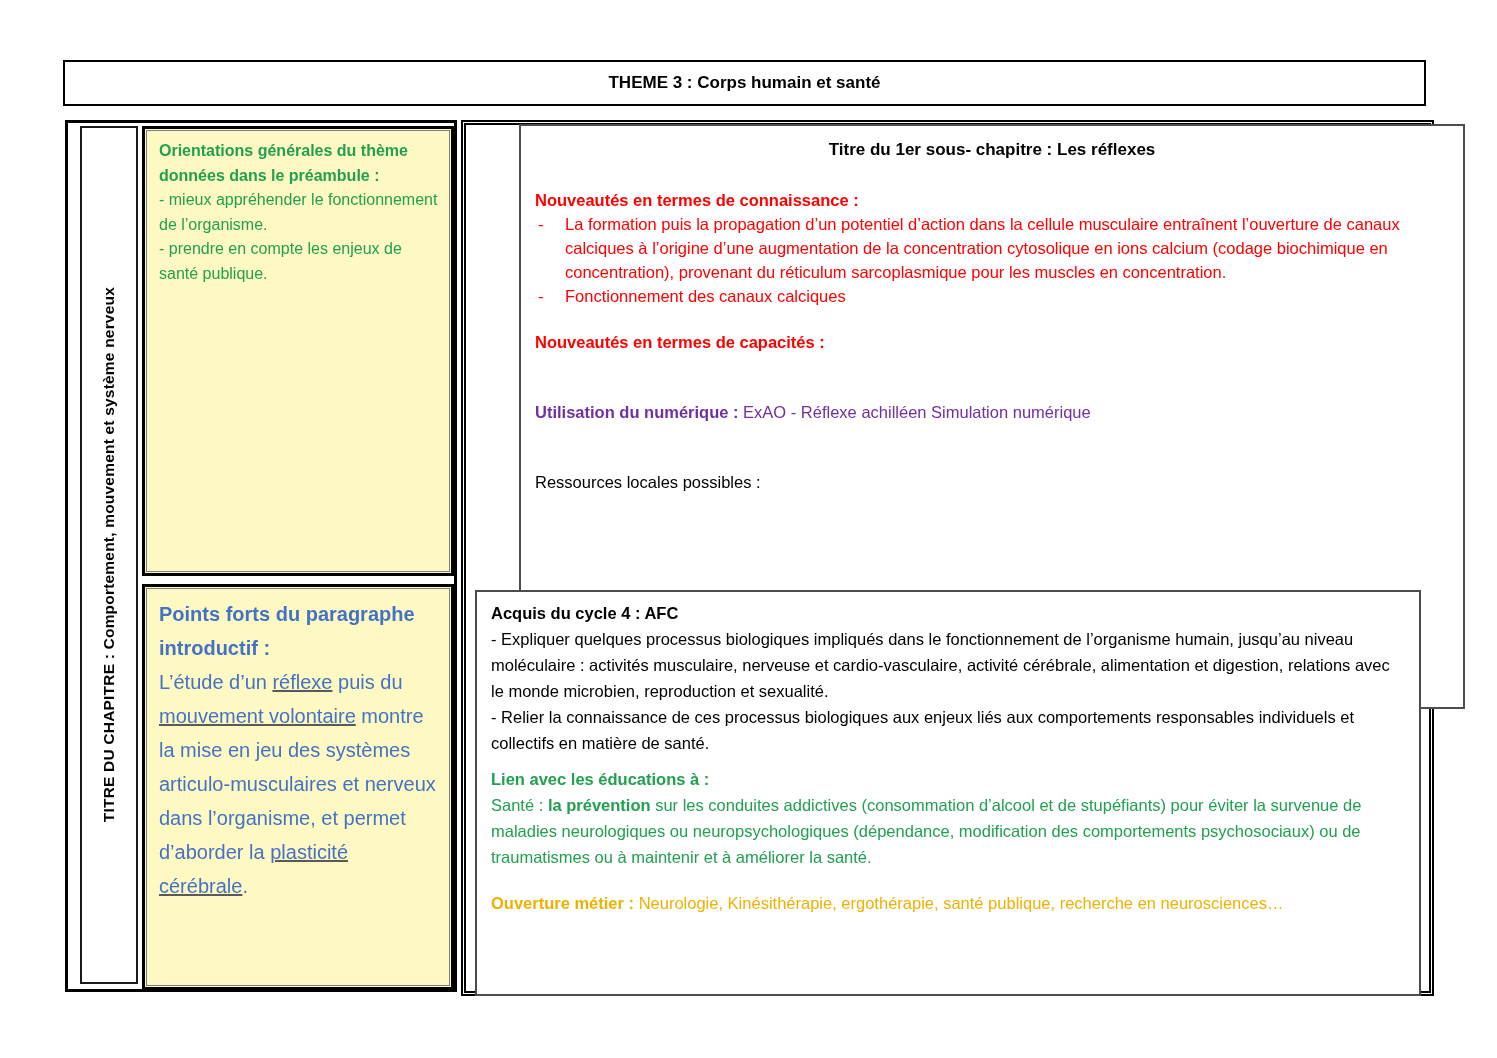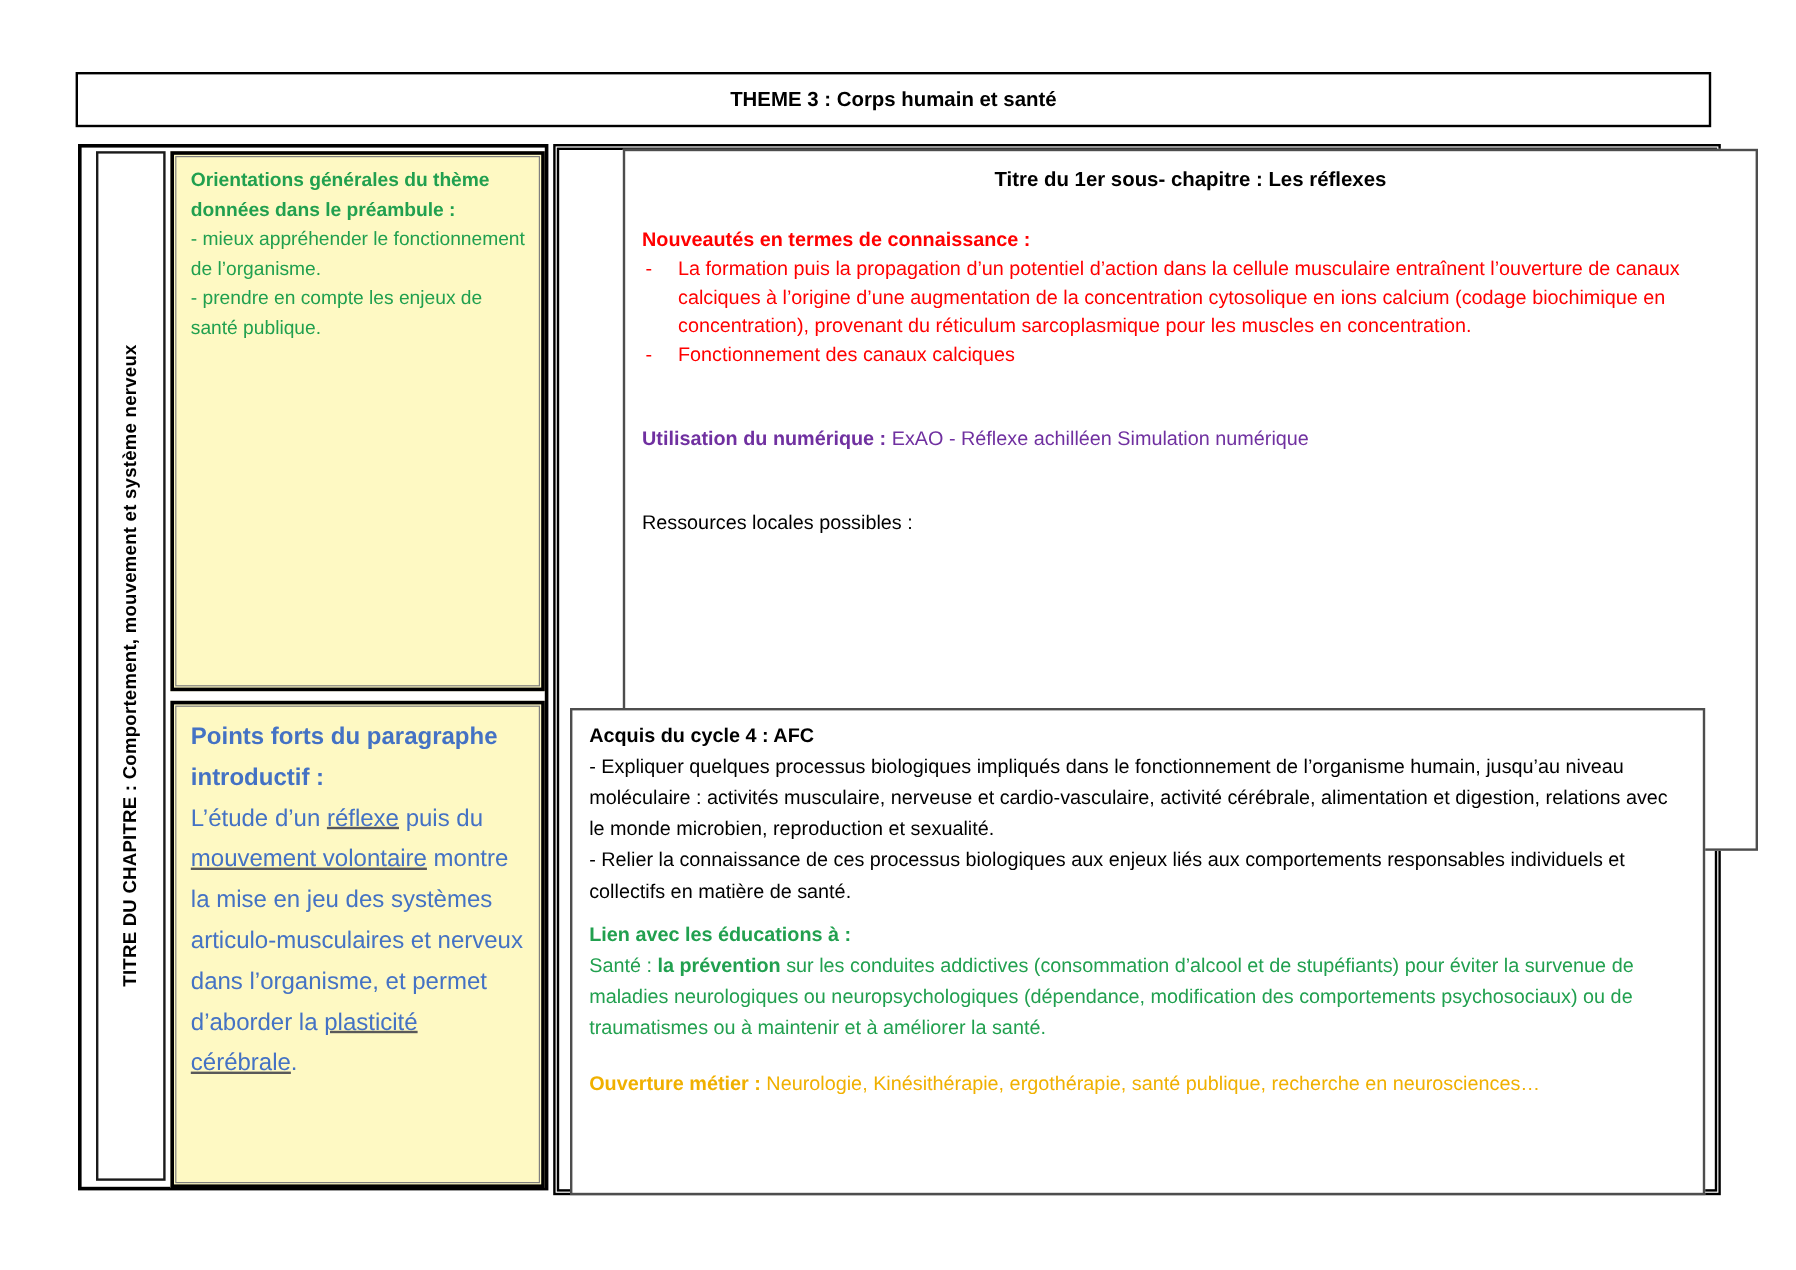--- a/index.html
+++ b/index.html
@@ -142,20 +142,21 @@
     <div class="bullet-row">
       <span class="bullet-dash">-</span>
       <span class="bullet-text">La formation puis la propagation d’un potentiel d’action dans la cellule musculaire entraînent l’ouverture de canaux calciques à l’origine d’une augmentation de la concentration cytosolique en ions calcium (codage biochimique en concentration), provenant du réticulum sarcoplasmique pour les muscles en concentration.</span>
     </div>
     <div class="bullet-row">
       <span class="bullet-dash">-</span>
       <span class="bullet-text">Fonctionnement des canaux calciques</span>
     </div>
   </div>
 
+  <div class="heading-red capacites-heading">Nouveautés en termes de capacités :</div>
 
   <div class="numerique-line"><span class="numerique-label">Utilisation du numérique : </span><span>ExAO - Réflexe achilléen Simulation numérique</span></div>
 
   <div class="ressources-heading">Ressources locales possibles :</div>
 </div>
 
 <div class="abs box-thin rb-box">
   <div class="bold">Acquis du cycle 4 : AFC</div>
   <div>- Expliquer quelques processus biologiques impliqués dans le fonctionnement de l’organisme humain, jusqu’au niveau moléculaire : activités musculaire, nerveuse et cardio-vasculaire, activité cérébrale, alimentation et digestion, relations avec le monde microbien, reproduction et sexualité.</div>
   <div>- Relier la connaissance de ces processus biologiques aux enjeux liés aux comportements responsables individuels et collectifs en matière de santé.</div>

